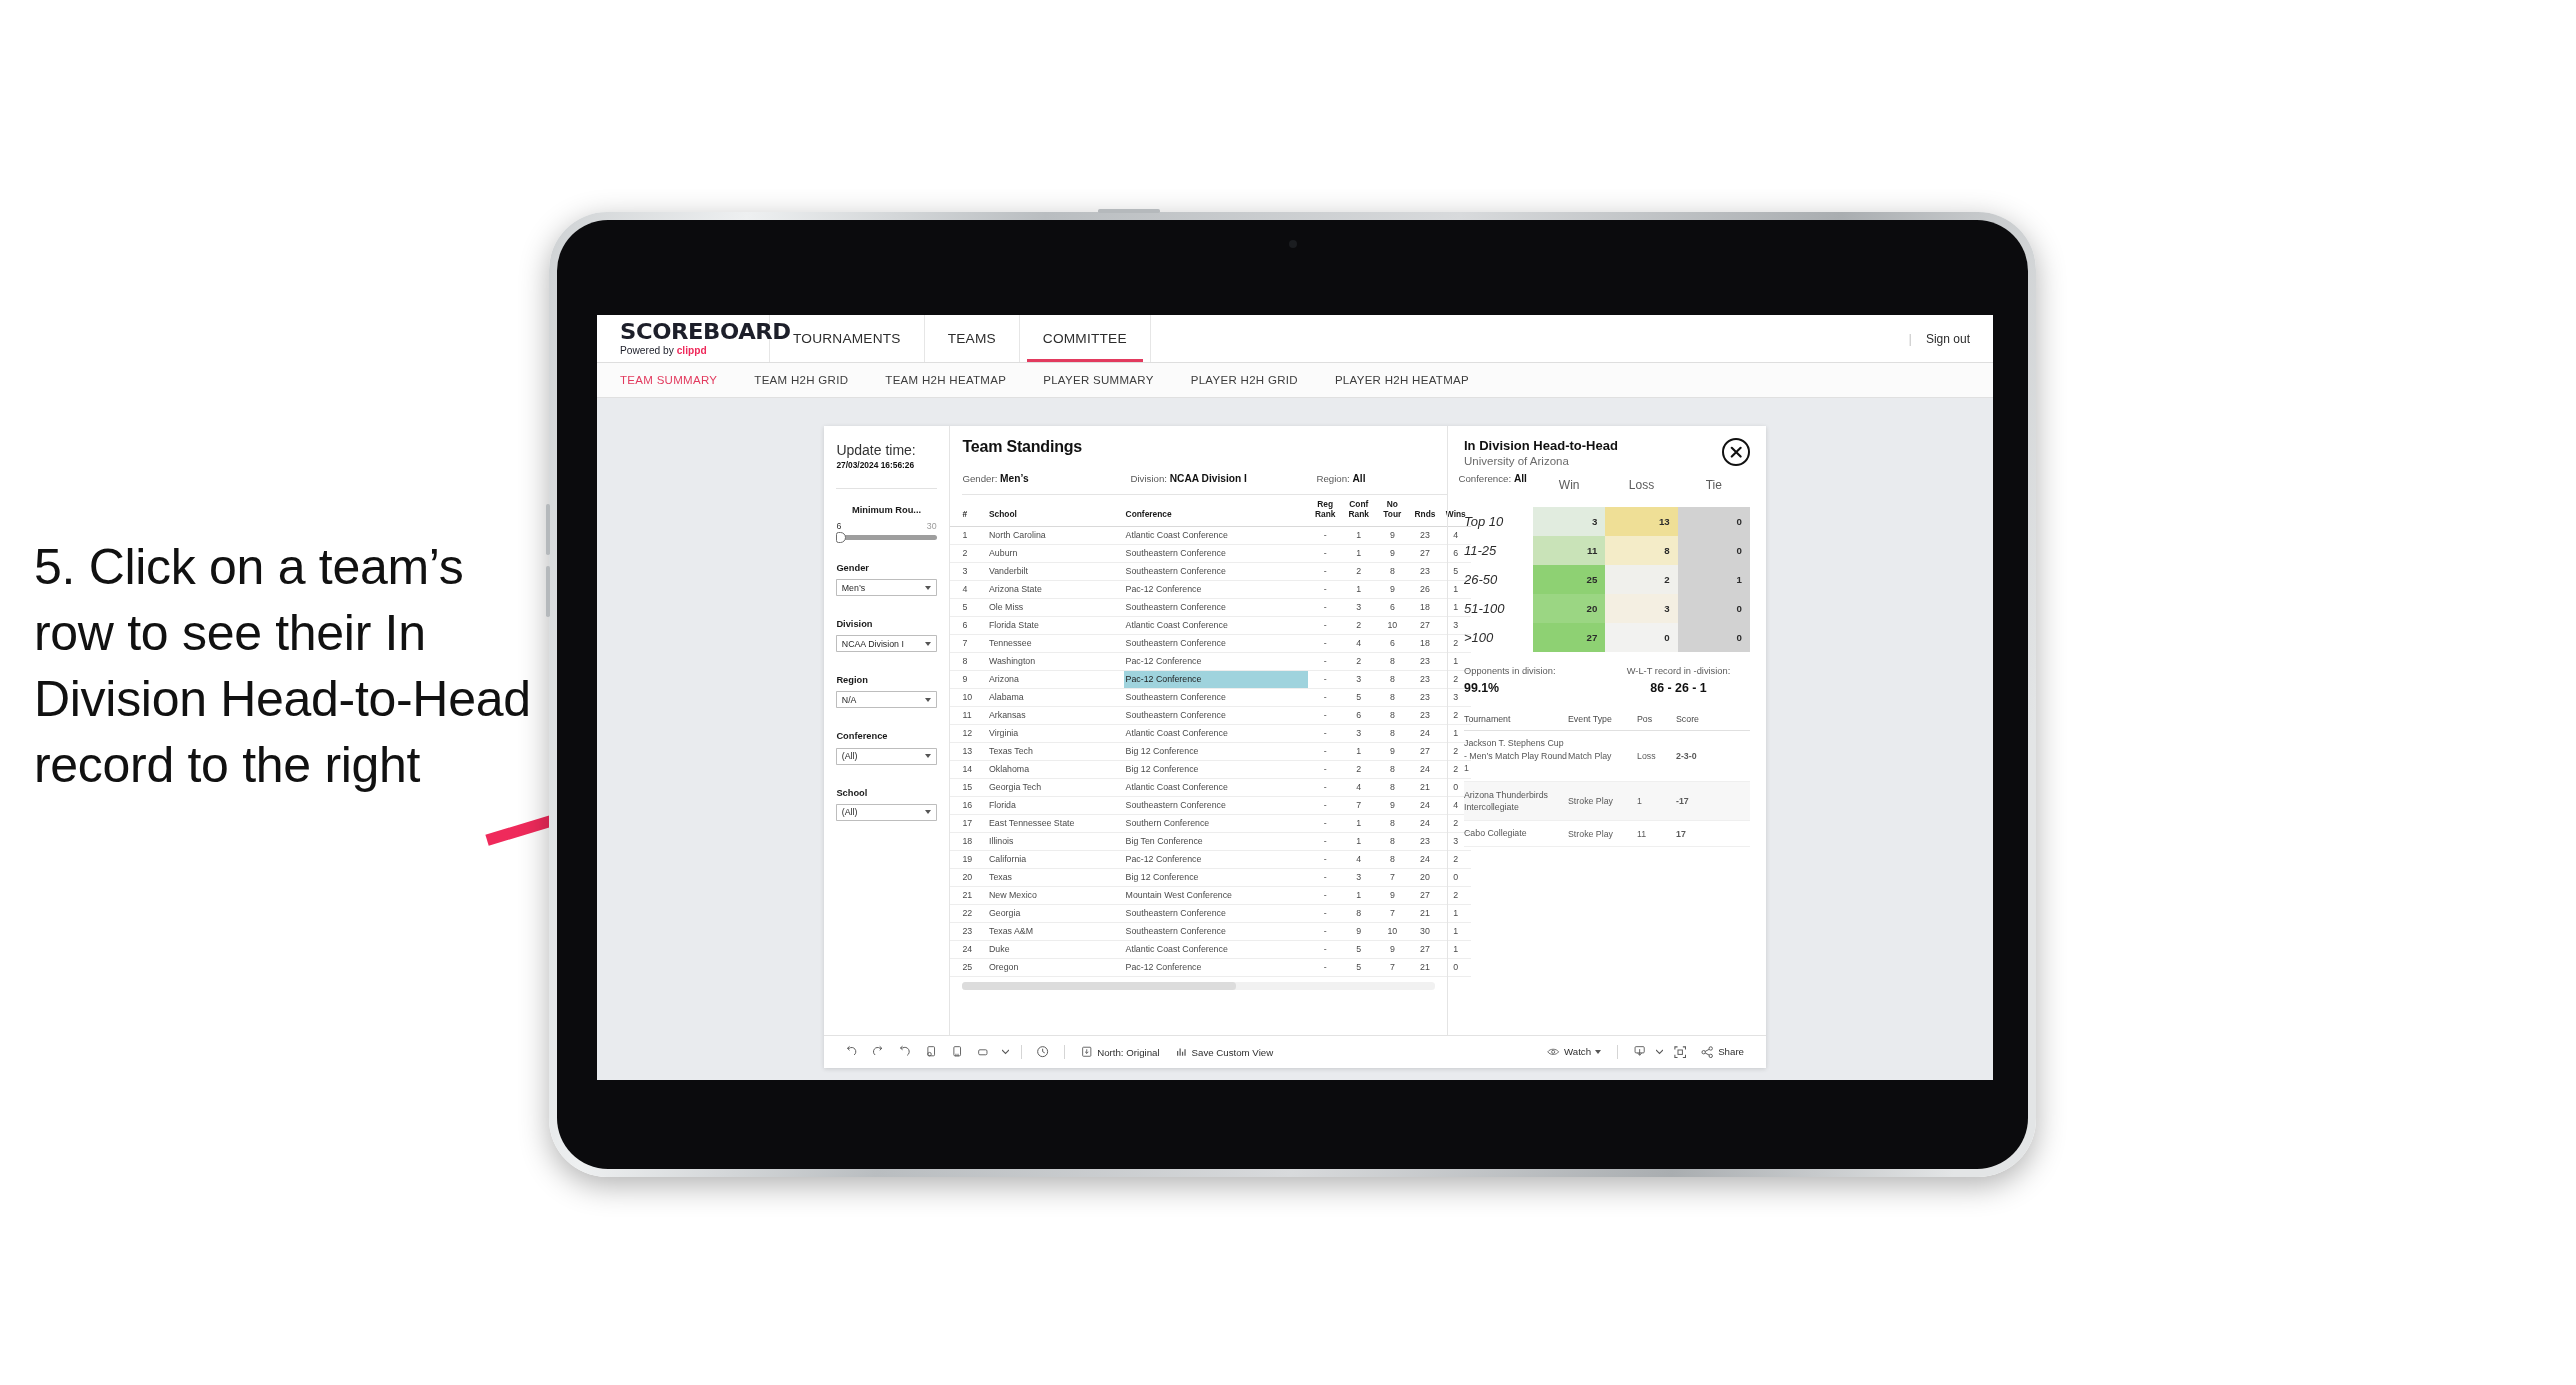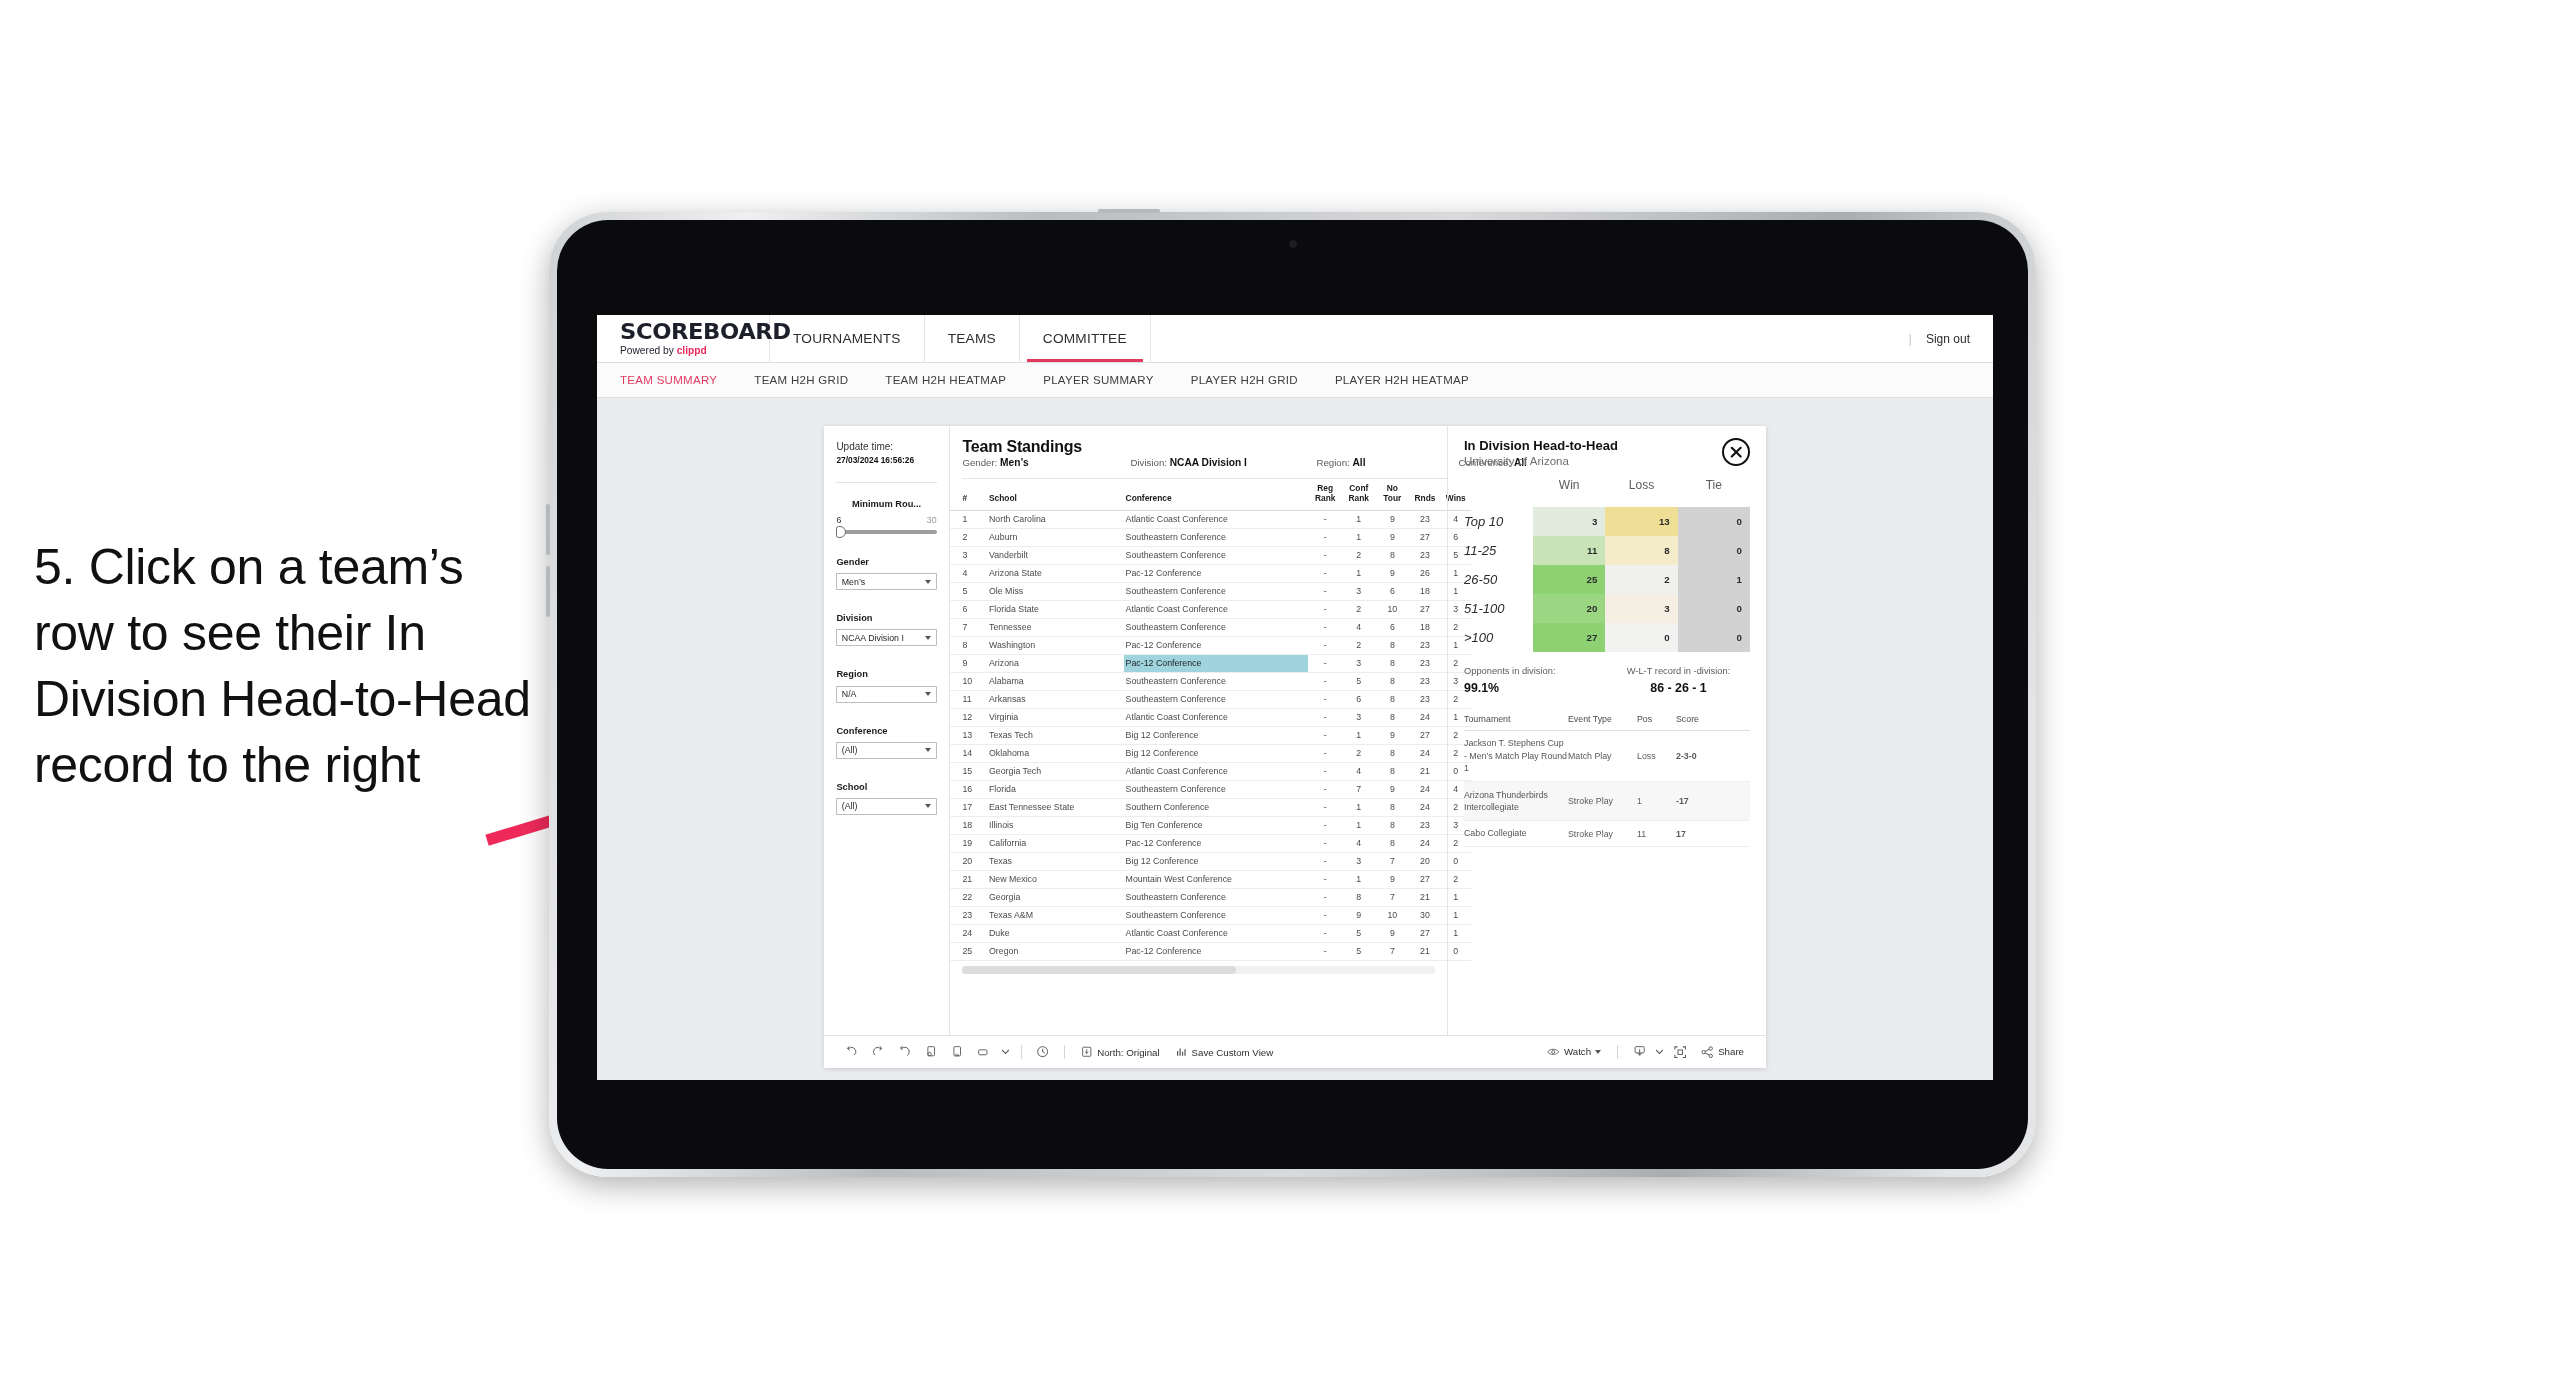--- a/index.html
+++ b/index.html
@@ -78,21 +78,21 @@
     margin:0 auto;width:942px;height:642px;background:#ffffff;
     box-shadow:0 0.9px 4.4px rgba(0,0,0,.14);display:flex;flex-direction:column;
   }
   #cardbody{flex:1;display:flex;min-height:0;}
 
   
   #filters{
     width:126px;border-right:0.9px solid #e4e4e4;box-sizing:border-box;
     padding:14px 12.4px 0 12.4px;flex-shrink:0;
   }
-  #update-label{font-size:10px;color:#333;line-height:1.45;}
+  #update-label{font-size:14px;color:#333;line-height:1.45;}
   #update-value{font-size:8.4px;color:#111;font-weight:600;}
   .divider{height:0.9px;background:#e2e2e2;margin:17.7px 0 16px 0;}
   .filter-group{margin-bottom:23px;}
   .filter-title{font-size:9.3px;font-weight:700;color:#1a1a1a;margin-bottom:6.2px;}
   .filter-title.center{text-align:center;}
   .slider-row{display:flex;justify-content:space-between;font-size:8.8px;color:#333;margin-bottom:2.7px;}
   .slider-row .max{color:#9b9b9b;}
   .slider-track{height:4.4px;background:#9e9e9e;border-radius:2.7px;position:relative;margin-top:4.4px;}
   .slider-knob{
     position:absolute;left:0;top:-3.5px;width:9.7px;height:11.5px;background:#ffffff;
@@ -104,21 +104,21 @@
     box-sizing:border-box;cursor:pointer;
   }
   .select .val{flex:1;overflow:hidden;white-space:nowrap;}
   .caret{width:0;height:0;border-left:3.1px solid transparent;border-right:3.1px solid transparent;
     border-top:4px solid #555;}
 
   
   #standings{flex:1;display:flex;flex-direction:column;min-width:0;}
   #standings-head{padding:12.4px 0 0 12.4px;}
   #standings-title{font-size:16px;font-weight:700;color:#111;letter-spacing:-0.2px;}
-  #meta-row{display:flex;margin-top:1px;padding-bottom:9.7px;font-size:9.7px;color:#5a5a5a;
+  #meta-row{display:flex;margin-top:17px;padding-bottom:9.7px;font-size:9.7px;color:#5a5a5a;
     border-bottom:0.9px solid #e4e4e4;}
   .meta{flex:0 0 auto;}
   .meta b{color:#111;font-weight:700;font-size:10.2px;}
   .m1{width:168px;}
   .m2{width:186px;}
   .m3{width:142px;}
   #table-wrap{flex:1;display:flex;min-height:0;}
   #tbl-scroll{flex:1;min-width:0;display:flex;flex-direction:column;}
   table{border-collapse:collapse;width:100%;font-size:8.8px;color:#4a4a4a;table-layout:fixed;}
   thead th{

